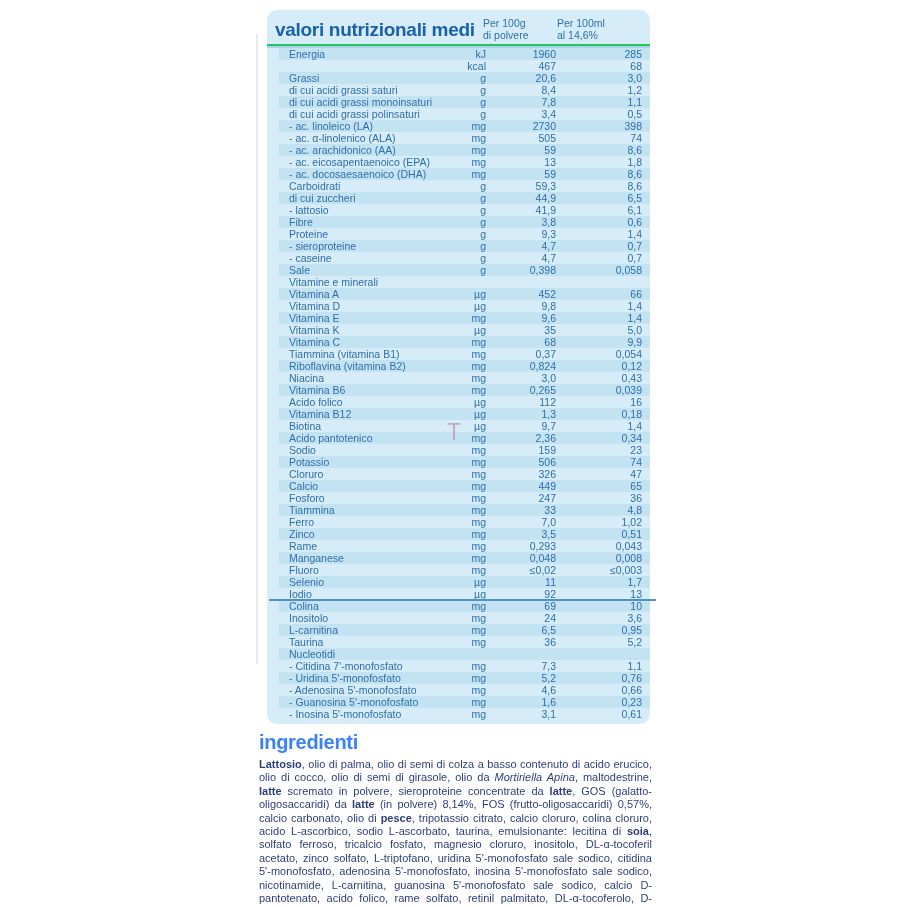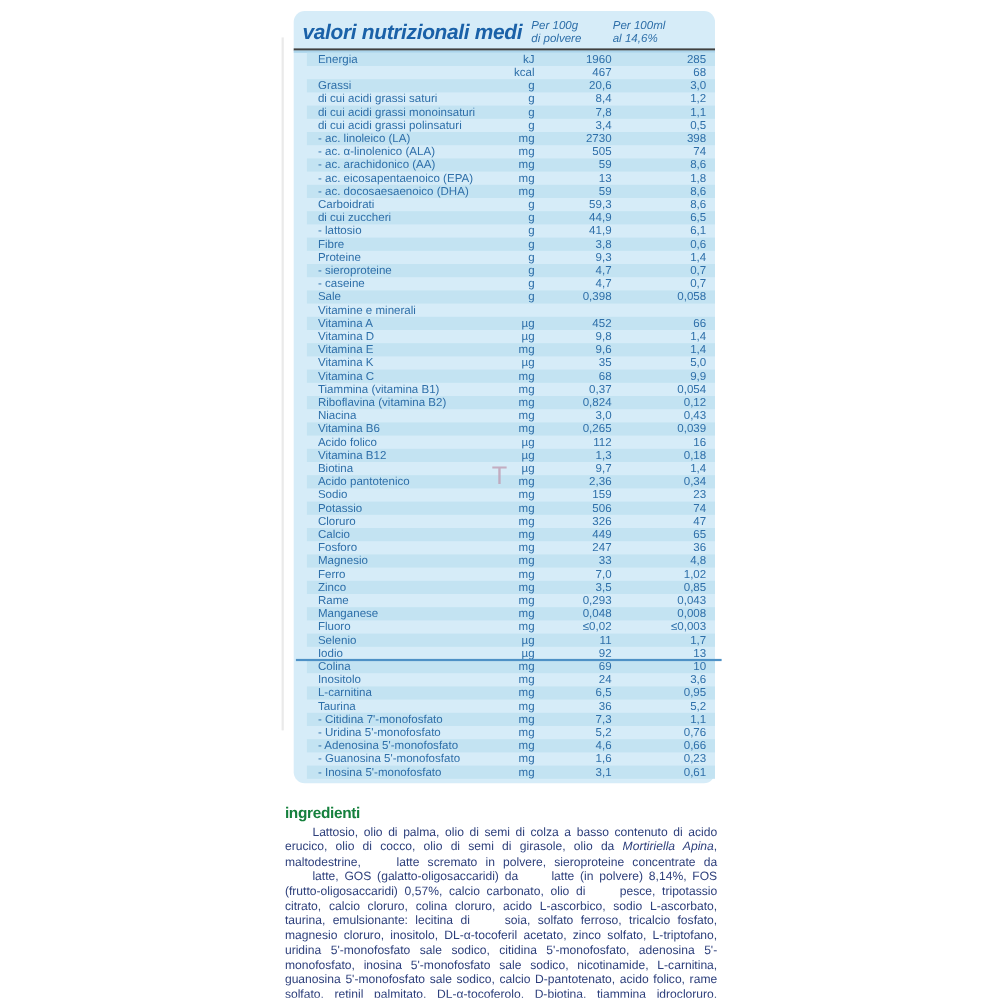--- a/index.html
+++ b/index.html
@@ -12,22 +12,21 @@
 
   
   .ntable{
     position:absolute;left:267px;top:10px;width:383px;
     background:#d6ecf8;border-radius:10px;color:#2e6fa9;
     padding-bottom:4px;
   }
   .thead{
     display:grid;grid-template-columns:1fr 74px 88px;
     padding:6px 5px 3px 8px;align-items:start;
-    border-bottom:2px solid #404040;
-    font-style:italic;
+    border-bottom:2px solid #22c55e;
   }
   .ntitle{
     font-size:19px;font-weight:bold;color:#1a61a8;letter-spacing:-0.3px;
     padding-top:3px;
   }
   .colhead{
     font-size:10.5px;line-height:11.5px;
     color:#2e6fa9;padding-top:2px;white-space:nowrap;
   }
   .rows{border-top:2px solid #abd4eb;padding-left:12px;}
@@ -52,28 +51,28 @@
     font-size:23px;font-weight:400;color:#bf9eb4;opacity:0.8;z-index:3;
   }
   .wmark-line{
     position:absolute;left:256px;top:34px;width:2px;height:630px;
     background:#d8d8d8;opacity:0.55;z-index:1;
   }
 
   
   .ingredients{position:absolute;left:259px;top:731px;width:393px;}
   .ing-heading{
-    font-size:14px;font-weight:bold;color:#15803d;
+    font-size:20px;font-weight:bold;color:#3b82f6;
     margin:0 0 4px 0;letter-spacing:-0.3px;
   }
   .ing-text{
     margin:0;font-size:11px;line-height:13.4px;text-align:justify;
     color:#2d3f7b;
   }
-  .ing-text .b{font-weight:normal;margin-left:25px;}
+  .ing-text .b{font-weight:bold;}
   .ing-text .i{font-style:italic;}
 </style>
 </head>
 <body>
 
 <div class="canvas">
 
   <div class="wmark-line"></div>
 
   <div class="ntable">
@@ -311,36 +310,36 @@
           <span class="c v1">449</span>
           <span class="c v2">65</span>
         </div>
         <div class="row">
           <span class="c label">Fosforo</span>
           <span class="c unit">mg</span>
           <span class="c v1">247</span>
           <span class="c v2">36</span>
         </div>
         <div class="row">
-          <span class="c label">Magnesio</span>
+          <span class="c label">Tiammina</span>
           <span class="c unit">mg</span>
           <span class="c v1">33</span>
           <span class="c v2">4,8</span>
         </div>
         <div class="row">
           <span class="c label">Ferro</span>
           <span class="c unit">mg</span>
           <span class="c v1">7,0</span>
           <span class="c v2">1,02</span>
         </div>
         <div class="row">
           <span class="c label">Zinco</span>
           <span class="c unit">mg</span>
           <span class="c v1">3,5</span>
-          <span class="c v2">0,85</span>
+          <span class="c v2">0,51</span>
         </div>
         <div class="row">
           <span class="c label">Rame</span>
           <span class="c unit">mg</span>
           <span class="c v1">0,293</span>
           <span class="c v2">0,043</span>
         </div>
         <div class="row">
           <span class="c label">Manganese</span>
           <span class="c unit">mg</span>
@@ -381,20 +380,26 @@
           <span class="c label">L-carnitina</span>
           <span class="c unit">mg</span>
           <span class="c v1">6,5</span>
           <span class="c v2">0,95</span>
         </div>
         <div class="row">
           <span class="c label">Taurina</span>
           <span class="c unit">mg</span>
           <span class="c v1">36</span>
           <span class="c v2">5,2</span>
+        </div>
+        <div class="row">
+          <span class="c label">Nucleotidi</span>
+          <span class="c unit"></span>
+          <span class="c v1"></span>
+          <span class="c v2"></span>
         </div>
         <div class="row">
           <span class="c label">- Citidina 7'-monofosfato</span>
           <span class="c unit">mg</span>
           <span class="c v1">7,3</span>
           <span class="c v2">1,1</span>
         </div>
         <div class="row">
           <span class="c label">- Uridina 5'-monofosfato</span>
           <span class="c unit">mg</span>

